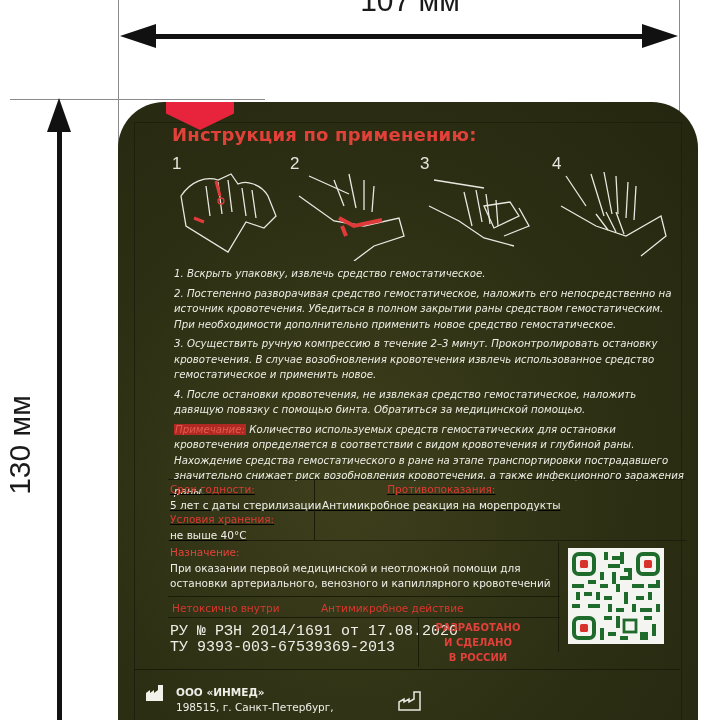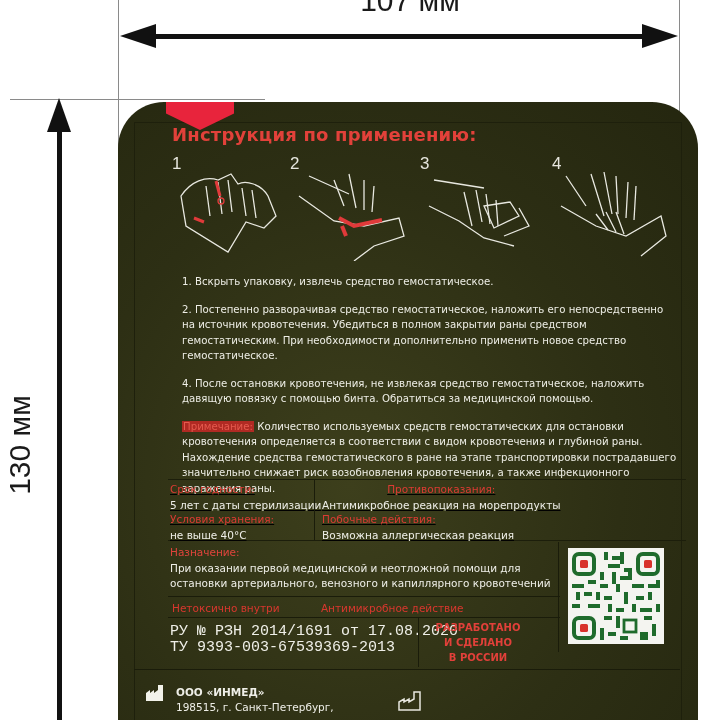--- a/index.html
+++ b/index.html
@@ -12,21 +12,21 @@
   .panel { position:absolute; left:118px; top:102px; width:580px; height:640px; border-radius:46px 46px 0 0;
            background: radial-gradient(ellipse at 40% 60%, #3d3f1c 0%, #2d2f14 55%, #24260f 100%); overflow:hidden; }
   .inner-frame { position:absolute; left:16px; top:20px; width:546px; height:640px; border:1px solid #1e200c; }
   .red-tab { position:absolute; left:48px; top:-2px; width:68px; height:30px; background:#e8243c; clip-path:polygon(0 0,100% 0,100% 45%,50% 100%,0 45%); }
   .title { position:absolute; left:54px; top:22px; font-size:18px; font-weight:bold; color:#e2413a; letter-spacing:0.2px; white-space:nowrap; }
   .steps { position:absolute; left:50px; top:52px; width:500px; height:100px; }
   .step { position:absolute; top:0; width:120px; height:100px; }
   .step-num { position:absolute; left:4px; top:0; font-family:"Liberation Sans", sans-serif; font-size:17px; color:#e6e6de; }
   .step svg { position:absolute; left:8px; top:12px; }
   .instr { position:absolute; left:52px; top:160px; width:520px; font-size:10.2px; line-height:15.5px; color:#eeeee6; }
-  .instr p { margin:12px; }
+  .instr p { margin:4px;font-style:italic; }
   .red { color:#e0443c; }
   .note-label { background:#b02a23; color:#e55a4e; padding:0 1px; }
   .info-grid { position:absolute; left:50px; top:377px; width:518px; height:60px; border-top:1px solid #1c1e0b; border-bottom:1px solid #1c1e0b; }
   .info-cell { position:absolute; font-size:10.5px; line-height:15.5px;text-decoration:underline; }
   .info-cell .lbl { color:#dc3b33; }
   .info-cell .val { color:#efefe8; }
   .vdivider { position:absolute; width:1px; background:#1a1c0a; }
   .purpose { position:absolute; left:52px; top:443px; width:390px; font-size:10.5px; line-height:15.5px; }
   .qr { position:absolute; left:450px; top:446px; width:96px; height:96px; background:#f4f4f0; padding:0; }
   .hdiv { position:absolute; height:1px; background:#1a1c0a; }
@@ -99,41 +99,38 @@
         <path d="M10 10 L30 40 M5 40 L40 60 L70 70 L105 50 L110 70 L85 90"></path>
         <path d="M35 8 L48 50 M48 6 L56 48 M60 10 L62 48 M72 16 L70 52 M80 20 L78 54"></path>
         <path d="M40 48 L52 64 M50 46 L60 66 M60 46 L68 68"></path>
       </svg>
     </div>
   </div>
 
   <div class="instr">
     <p>1. Вскрыть упаковку, извлечь средство гемостатическое.</p>
     <p>2. Постепенно разворачивая средство гемостатическое, наложить его непосредственно на источник кровотечения. Убедиться в полном закрытии раны средством гемостатическим. При необходимости дополнительно применить новое средство гемостатическое.</p>
+    <p>3. Осуществить ручную компрессию в течение 2–3 минут. Проконтролировать остановку кровотечения. В случае возобновления кровотечения извлечь использованное средство гемостатическое и применить новое.</p>
     <p>4. После остановки кровотечения, не извлекая средство гемостатическое, наложить давящую повязку с помощью бинта. Обратиться за медицинской помощью.</p>
     <p><span class="note-label">Примечание:</span><span> Количество используемых средств гемостатических для остановки кровотечения определяется в соответствии с видом кровотечения и глубиной раны. Нахождение средства гемостатического в ране на этапе транспортировки пострадавшего значительно снижает риск возобновления кровотечения, а также инфекционного заражения раны.</span></p>
   </div>
 
   <div class="info-grid">
     <div class="info-cell" style="left:2px;top:2px;">
       <div class="lbl">Срок годности:</div>
       <div class="val">5 лет с даты стерилизации</div>
     </div>
     <div class="info-cell" style="left:2px;top:32px;">
       <div class="lbl">Условия хранения:</div>
       <div class="val">не выше 40°C</div>
     </div>
     <div class="vdivider" style="left:146px;top:0;height:60px;"></div>
     <div class="info-cell" style="left:154px;top:2px;text-align:center;">
       <div class="lbl">Противопоказания:</div>
       <div class="val">Антимикробное реакция на морепродукты</div>
-    </div>
-    <div class="info-cell" style="left:154px;top:32px;">
-      <div class="lbl">Побочные действия:</div>
-      <div class="val">Возможна аллергическая реакция</div>
     </div>
   </div>
 
   <div class="purpose">
     <div class="red">Назначение:</div>
     <div style="color:#efefe8;">При оказании первой медицинской и неотложной помощи для остановки артериального, венозного и капиллярного кровотечений</div>
   </div>
   <div class="vdivider" style="left:440px;top:440px;height:110px;"></div>
 
   <div class="qr">

